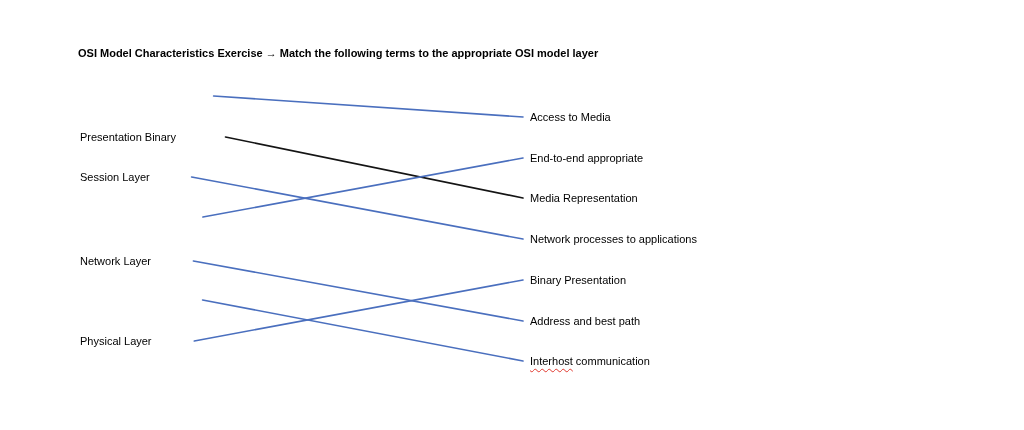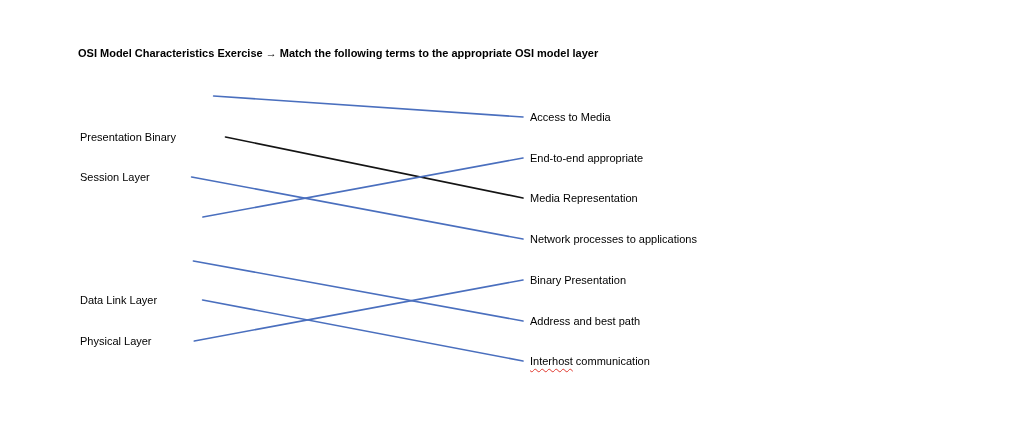--- a/index.html
+++ b/index.html
@@ -48,21 +48,21 @@
 </style>
 </head>
 <body>
 
 <div class="page">
 
   <div class="title">OSI Model Characteristics Exercise → Match the following terms to the appropriate OSI model layer</div>
 
   <div class="item left-item" style="top:127px"><span>Presentation Binary</span></div>
   <div class="item left-item" style="top:167px"><span>Session Layer</span></div>
-  <div class="item left-item" style="top:290px"><span>Data Link Layer</span></div>
+  <div class="item left-item" style="top:251px"><span>Network Layer</span></div>
   <div class="item left-item" style="top:331px"><span>Physical Layer</span></div>
 
   <div class="item right-item" style="top:107px"><span>Access to Media</span></div>
   <div class="item right-item" style="top:148px"><span>End-to-end appropriate</span></div>
   <div class="item right-item" style="top:188px"><span>Media Representation</span></div>
   <div class="item right-item" style="top:229px"><span>Network processes to applications</span></div>
   <div class="item right-item" style="top:270px"><span>Binary Presentation</span></div>
   <div class="item right-item" style="top:311px"><span>Address and best path</span></div>
   <div class="item right-item" style="top:351px"><span class="squiggle">Interhost</span><span class="rest"> communication</span></div>
 

